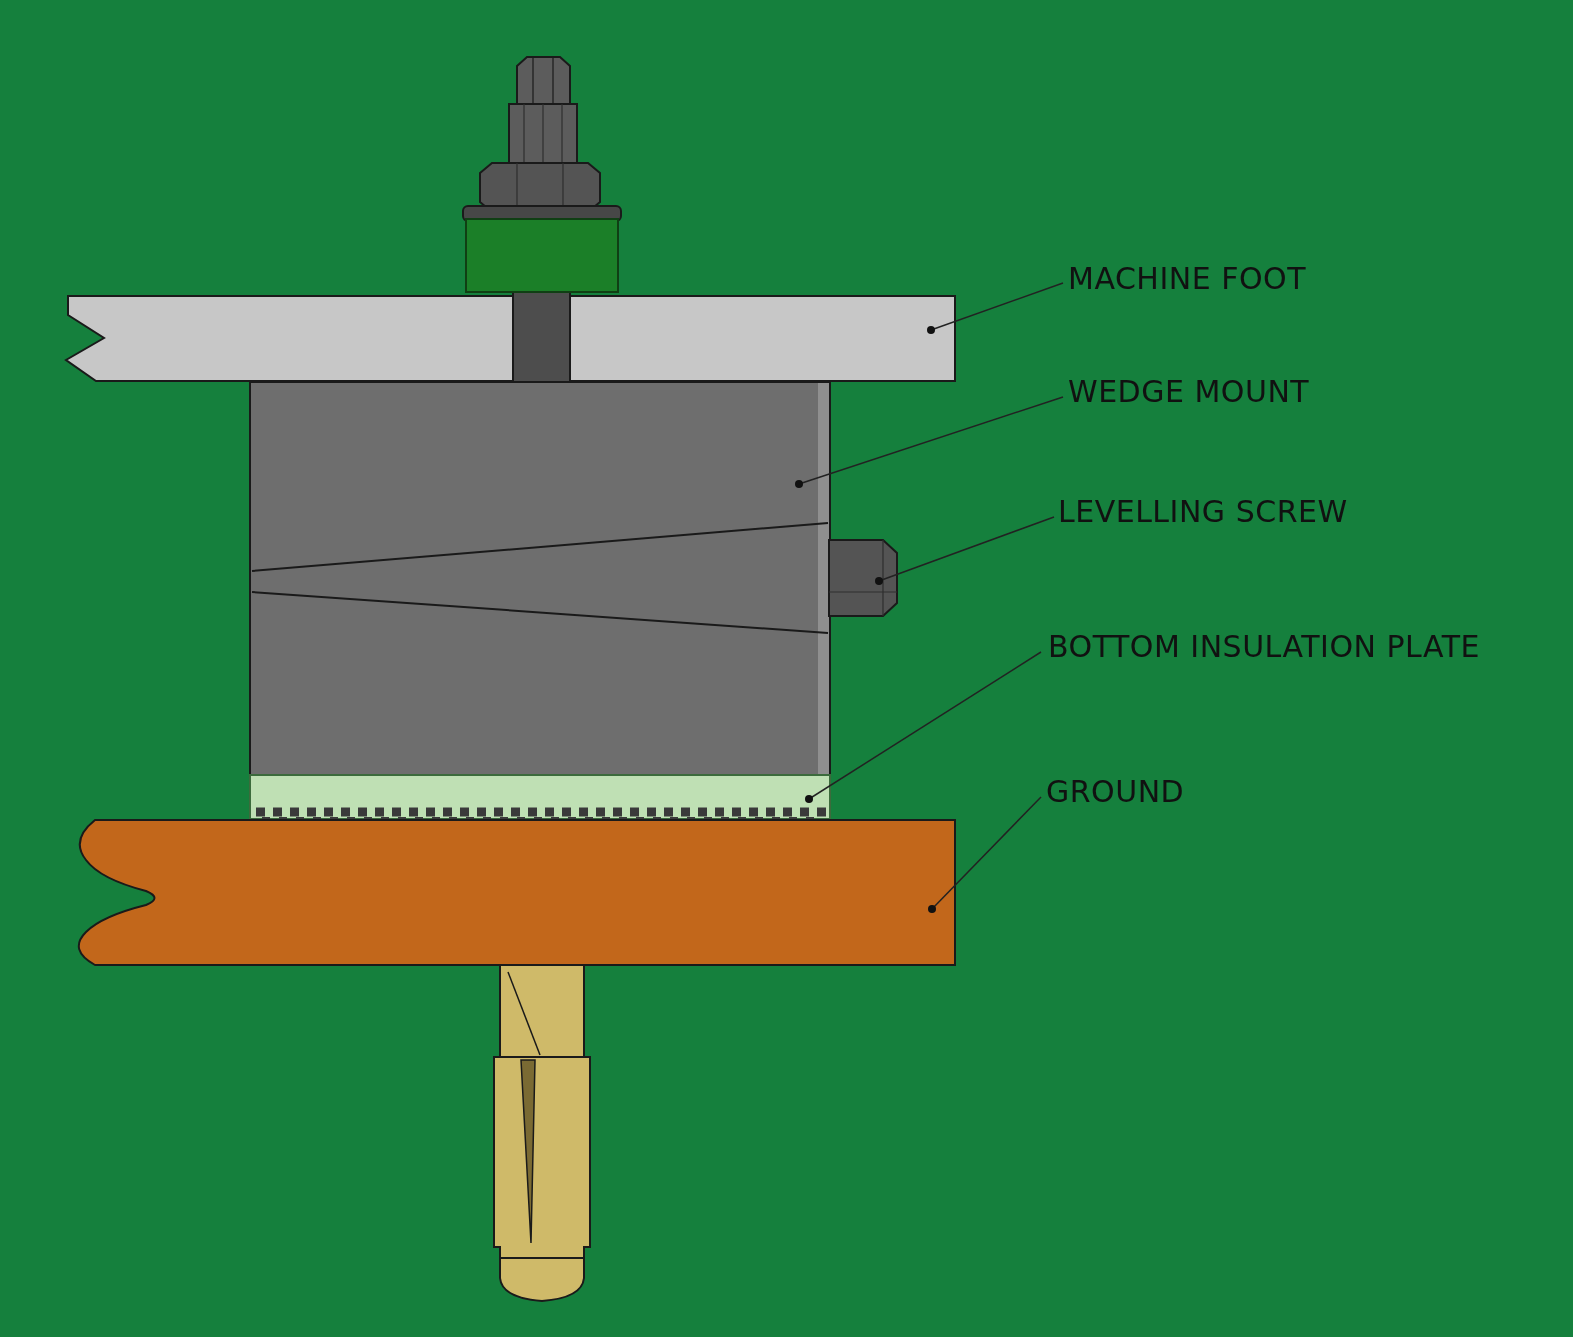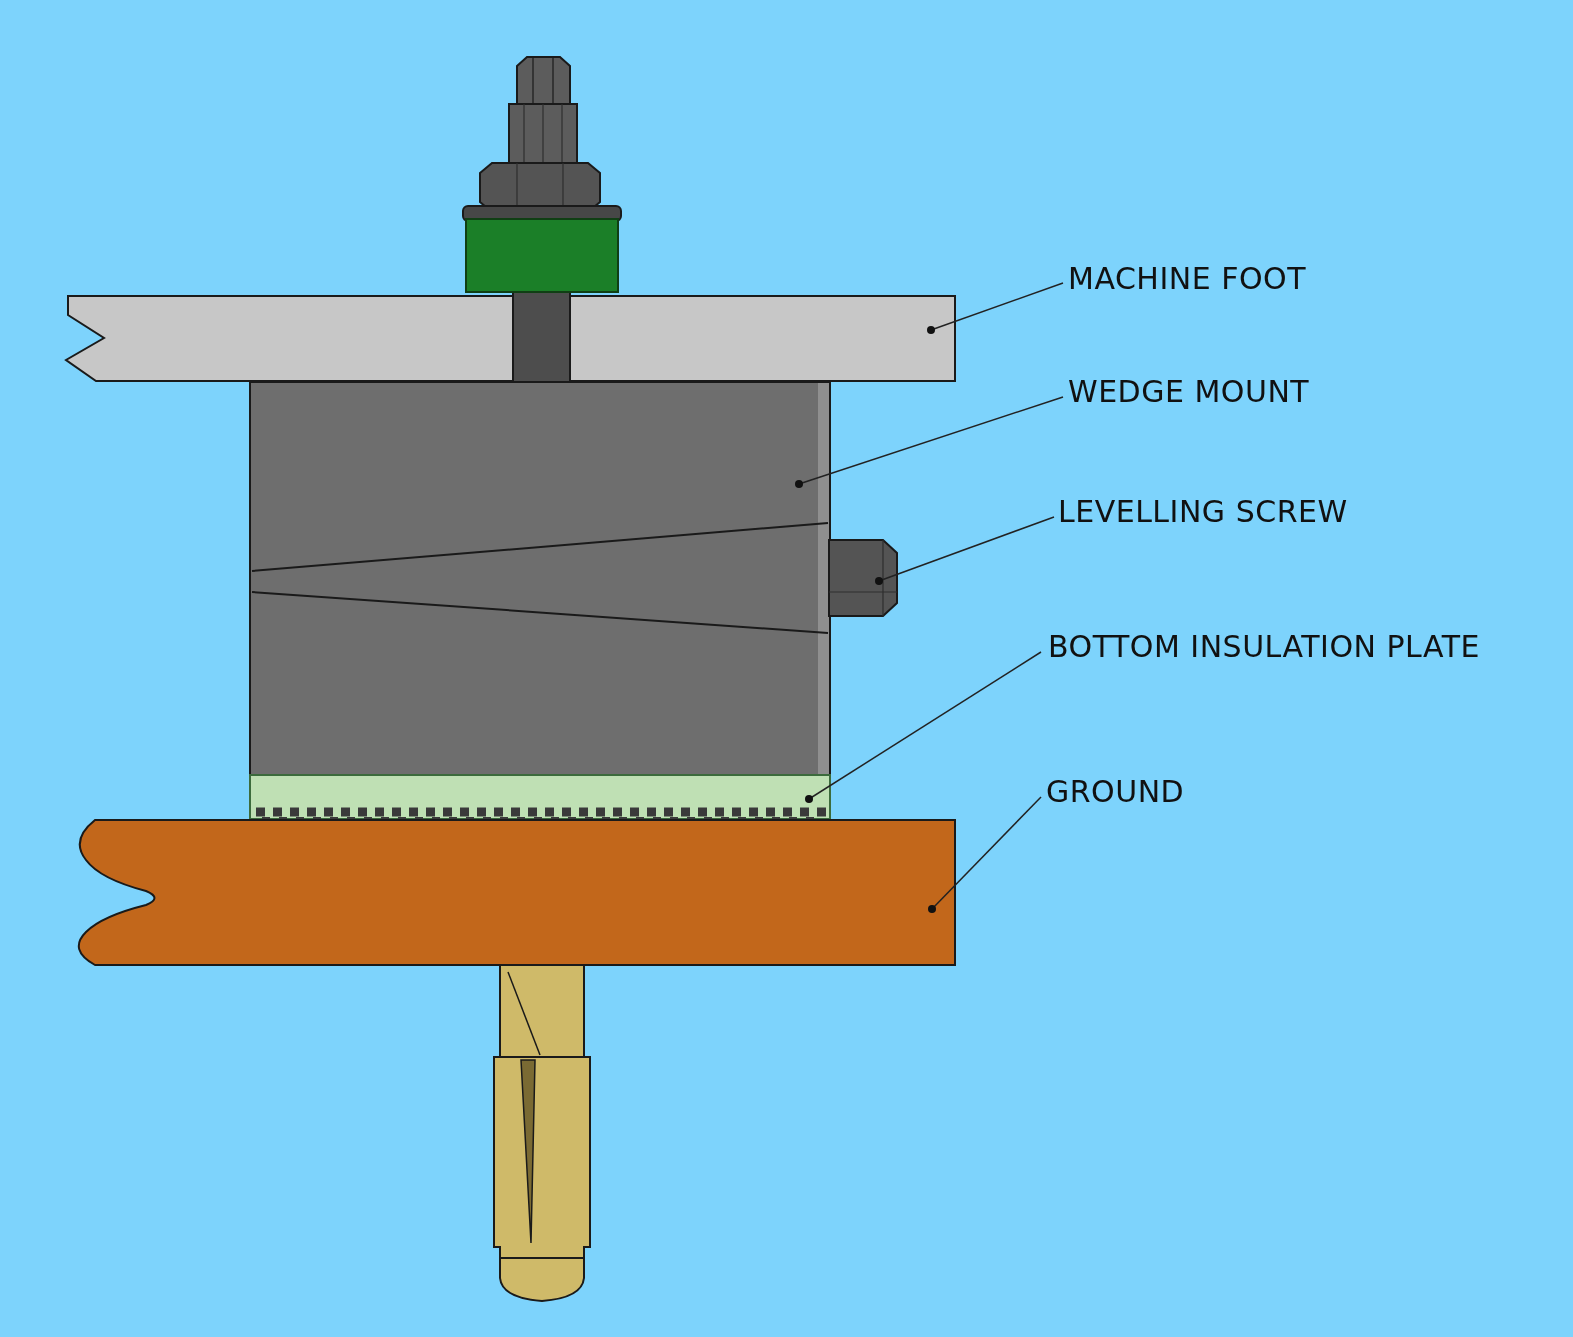--- a/index.html
+++ b/index.html
@@ -5,21 +5,21 @@
   html, body {
     margin: 0;
     padding: 0;
     background: #ffffff;
     font-family: "DejaVu Sans", "Liberation Sans", sans-serif;
   }
   .stage {
     position: relative;
     width: 1573px;
     height: 1337px;
-    background: #7dd3fc;
+    background: #15803d;
     overflow: hidden;
   }
   svg text {
     font-family: "DejaVu Sans", "Liberation Sans", sans-serif;
     font-size: 30px;
     fill: #111111;
     letter-spacing: 0.5px;
   }
 </style>
 </head>

